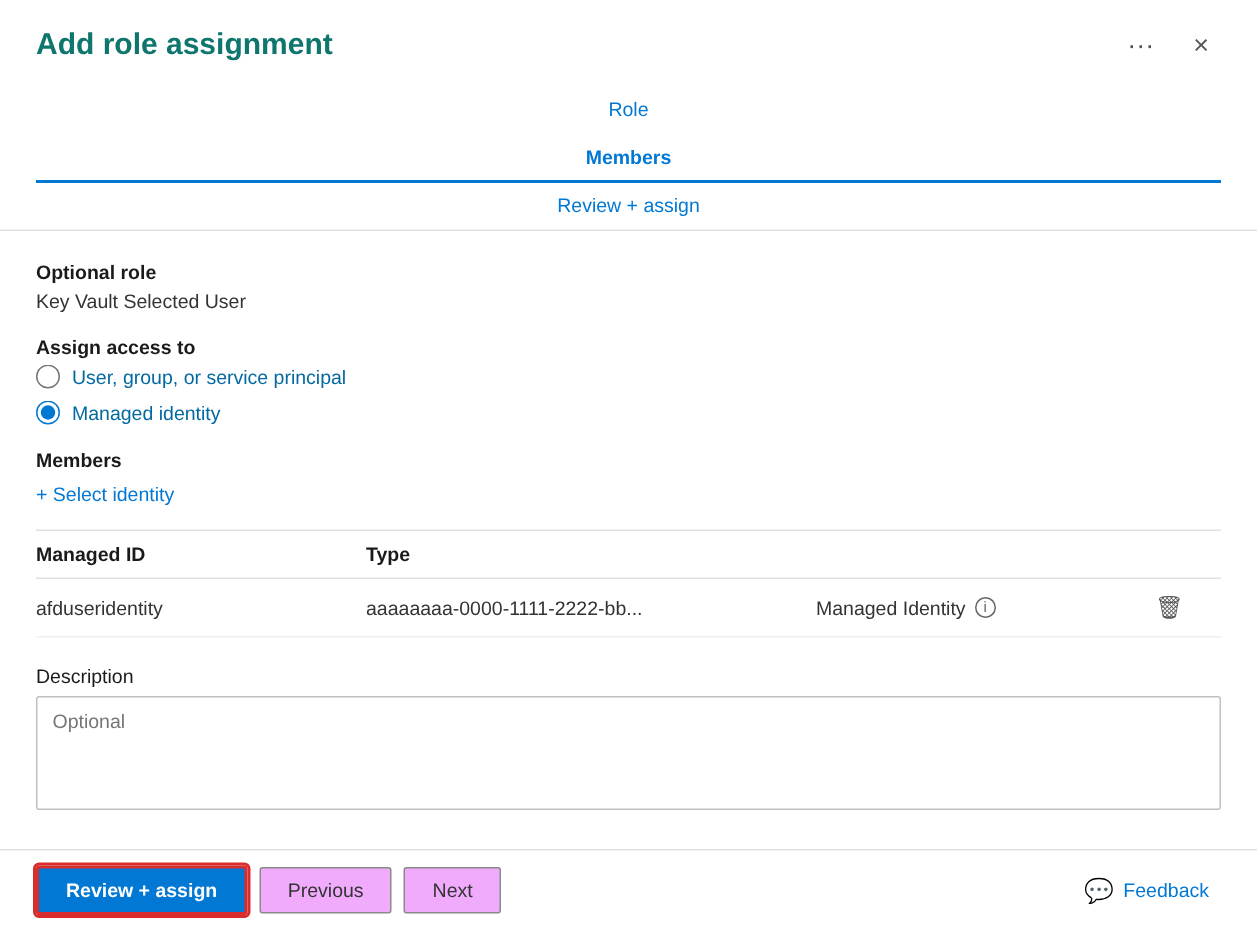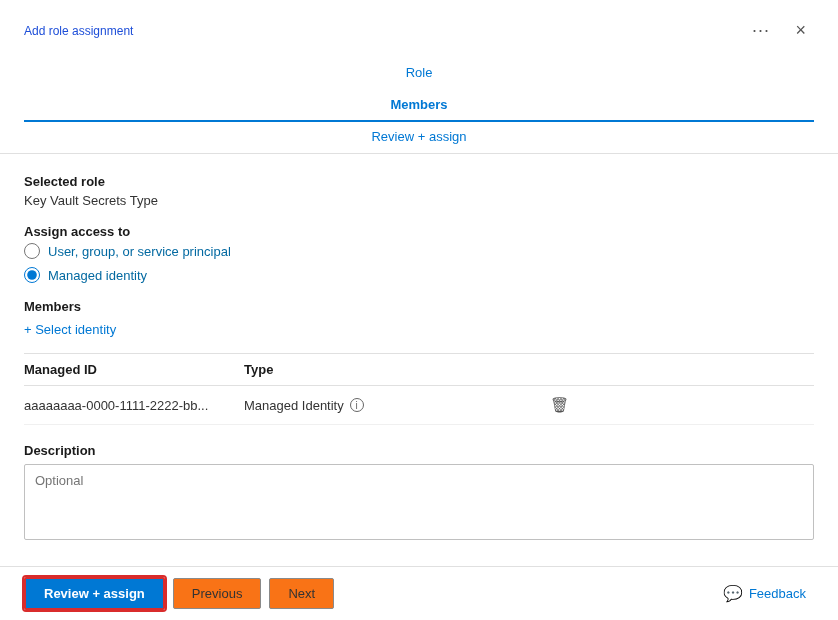--- a/index.html
+++ b/index.html
@@ -21,23 +21,23 @@
       display: flex;
       flex-direction: column;
     }
     .dialog-header {
       display: flex;
       align-items: center;
       justify-content: space-between;
       padding: 18px 24px 0 24px;
     }
     .dialog-title {
-      font-size: 12px;
-      font-weight: 400;
-      color: #1d4ed8;
+      font-size: 20px;
+      font-weight: 700;
+      color: #0f766e;
     }
     .header-right {
       display: flex;
       align-items: center;
       gap: 12px;
     }
     .ellipsis-btn {
       background: none;
       border: none;
       cursor: pointer;
@@ -187,21 +187,21 @@
       cursor: pointer;
       color: #555;
       font-size: 15px;
       padding: 2px 6px;
       border-radius: 3px;
     }
     .description-section {
       margin-bottom: 12px;
     }
     .description-label {
-      font-weight: 700;
+      font-weight: 400;
       font-size: 13px;
       color: #1a1a1a;
       margin-bottom: 6px;
     }
     .description-textarea {
       width: 100%;
       height: 76px;
       border: 1px solid #c0c0c0;
       border-radius: 2px;
       padding: 8px 10px;
@@ -223,21 +223,21 @@
       color: #fff;
       border: 2px solid #d92c2c;
       padding: 7px 18px;
       font-size: 13px;
       font-weight: 600;
       cursor: pointer;
       border-radius: 2px;
       outline: 2px solid #d92c2c;
     }
     .btn-secondary {
-      background: #f97316;
+      background: #f0abfc;
       color: #333;
       border: 1px solid #8a8a8a;
       padding: 7px 18px;
       font-size: 13px;
       cursor: pointer;
       border-radius: 2px;
     }
     .footer-spacer { flex: 1; }
     .feedback-btn {
       background: none;
@@ -269,22 +269,22 @@
 
   <div class="tabs">
     <button class="tab">Role</button>
     <button class="tab active">Members</button>
     <button class="tab">Review + assign</button>
   </div>
 
   <div class="dialog-body">
 
     <div>
-      <div class="section-label">Selected role</div>
-      <div class="section-value">Key Vault Secrets Type</div>
+      <div class="section-label">Optional role</div>
+      <div class="section-value">Key Vault Selected User</div>
     </div>
 
     <div>
       <div class="section-label">Assign access to</div>
       <div class="radio-group">
         <label class="radio-item">
           <input type="radio" name="access-type" style="">
           <span class="radio-label">User, group, or service principal</span>
         </label>
         <label class="radio-item">
@@ -299,20 +299,21 @@
       <a class="select-members-link">+ Select identity</a>
 
       
       <div class="table-container">
         <div class="table-header">
           <div class="table-col-header">Managed ID</div>
           <div class="table-col-header">Type</div>
           <div class="table-col-header"></div>
         </div>
         <div class="table-row">
+          <div class="table-cell">afduseridentity</div>
           <div class="table-cell">aaaaaaaa-0000-1111-2222-bb...</div>
           <div class="table-cell managed-identity-cell">
             <span>Managed Identity</span>
             <span class="info-icon">i</span>
           </div>
           <div class="table-cell">
             <button class="delete-btn">🗑</button>
           </div>
         </div>
       </div>

